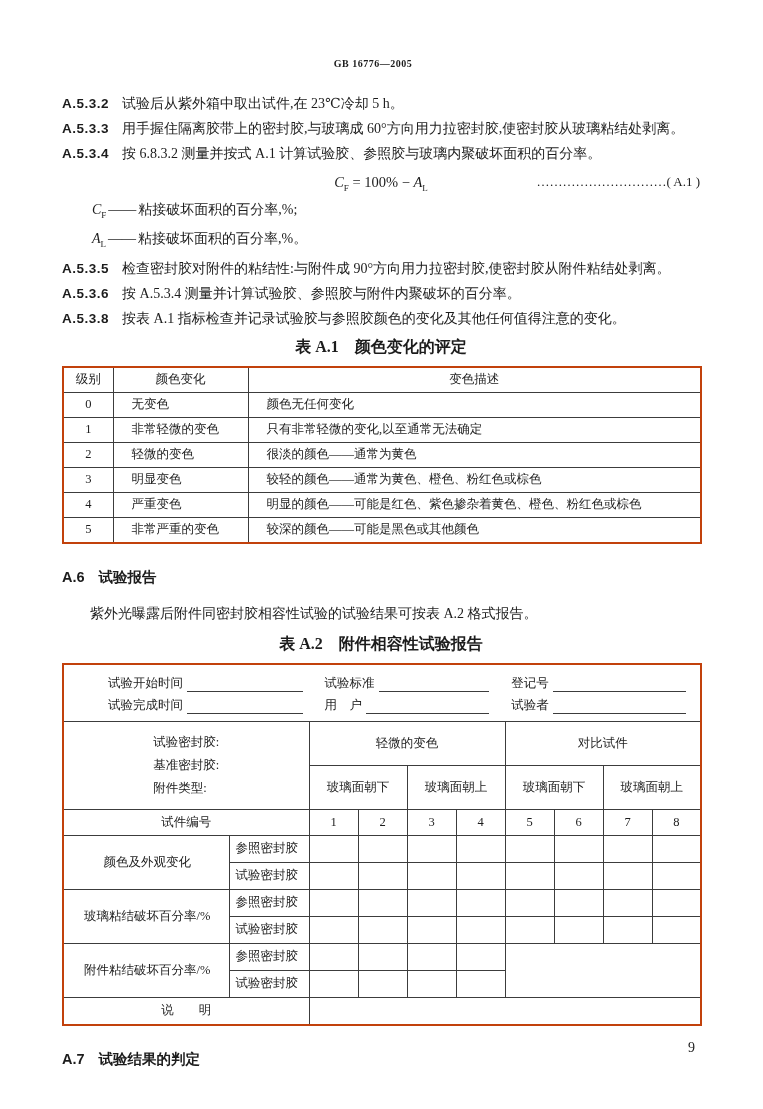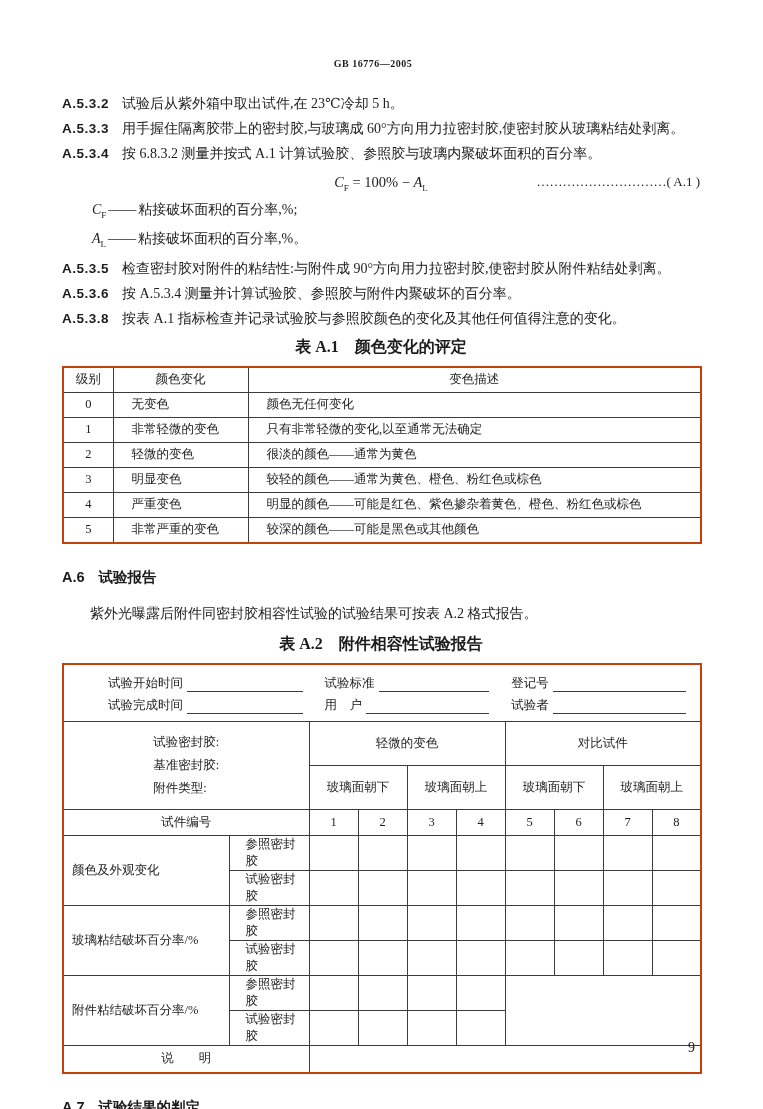--- a/index.html
+++ b/index.html
@@ -43,22 +43,22 @@
   .fg1{flex:1.18;}
   .fg2{flex:1.0;}
   .fg3{flex:1.06;}
   .flabel{white-space:nowrap;}
   .fline{flex:1;border-bottom:1px solid #3c3c3c;height:14px;margin-left:4px;}
   .tA2 .infocell{text-align:center;}
   .infoblock{display:inline-block;text-align:left;line-height:23px;font-size:12.5px;}
   .tA2 .ghead{text-align:center;height:43px;}
   .tA2 .r-num td{height:25px;text-align:center;}
   .tA2 .r-data td{height:26px;}
-  .tA2 .lbl{text-align:left;padding-left:8px;}
-  .tA2 .sublbl{text-align:left;padding-left:16px;}
+  .tA2 .lbl{text-align:center;padding-left:8px;}
+  .tA2 .sublbl{text-align:left;padding-left:6px;}
   .tA2 .notecell{text-align:center;height:26px;}
   .tA2 .empty{padding:0;}
   .pageno{position:absolute;right:68px;top:1040px;font-size:14px;}
 </style>
 </head>
 <body>
 
 <div class="page">
 
   <div class="doc-header">GB 16776—2005</div>

